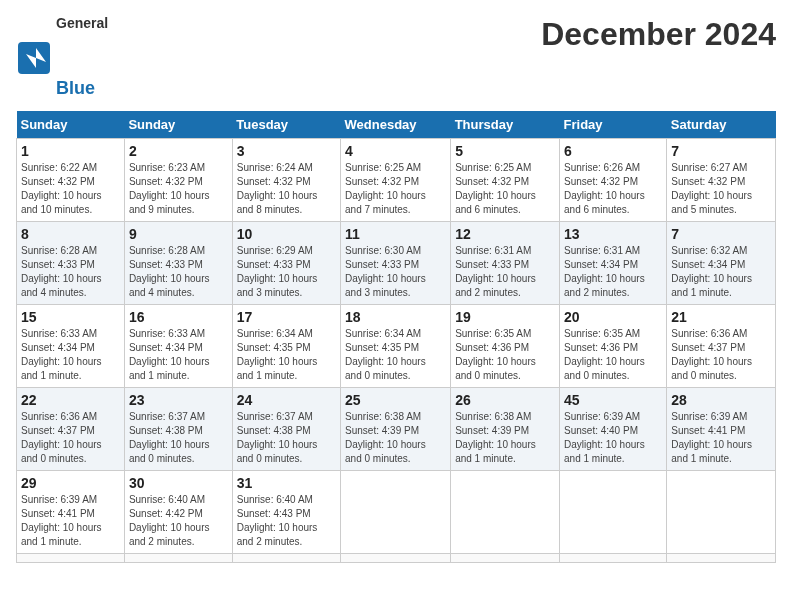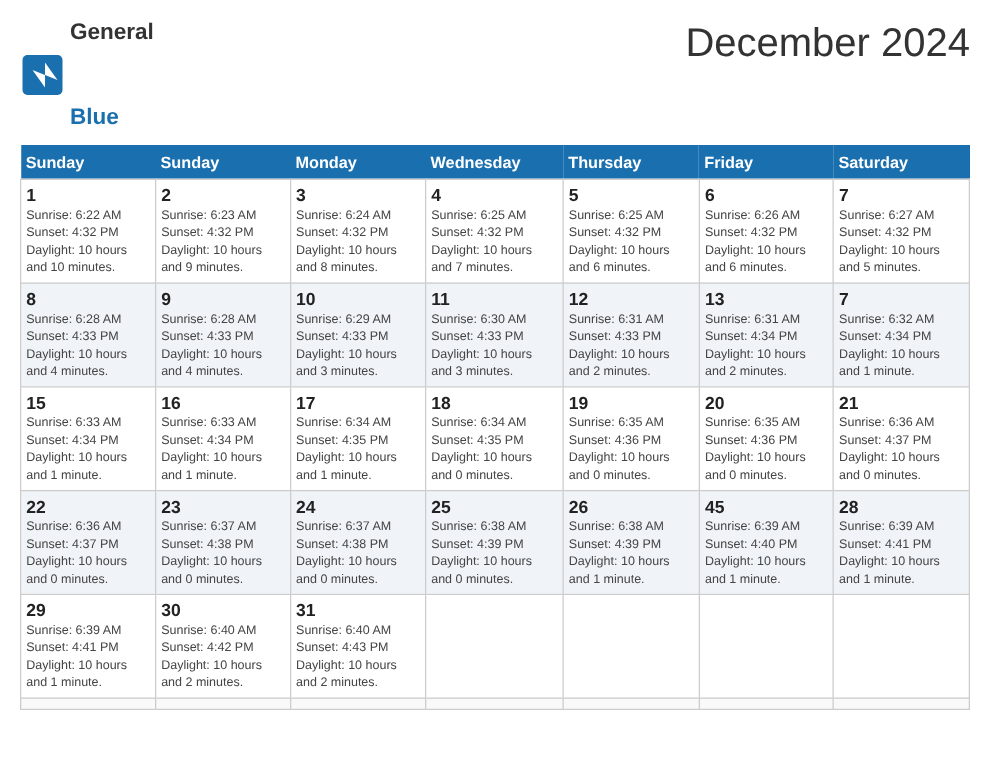--- a/index.html
+++ b/index.html
@@ -19,41 +19,41 @@
     .logo {
       display: flex;
       align-items: center;
     }
     .logo-text {
       display: flex;
       flex-direction: column;
       line-height: 1.1;
     }
     .logo-general {
-      font-size: 18px;
+      font-size: 14px;
       font-weight: bold;
       color: #333;
     }
     .logo-blue {
       font-size: 18px;
       font-weight: bold;
       color: #1a6faf;
       margin-top: 48px;
     }
     .logo-icon {
       width: 36px;
       height: 36px;
       margin-right: 4px;
     }
     .title-block {
       text-align: right;
     }
     .month-title {
       font-size: 32px;
-      font-weight: normal;
+      font-weight: bold;
       color: #333;
     }
     .location {
       font-size: 16px;
       color: #555;
     }
     table {
       width: 100%;
       border-collapse: collapse;
       font-size: 11px;
@@ -112,21 +112,21 @@
   <div class="title-block">
     <div class="month-title">December 2024</div>
   </div>
 </div>
 
 <table>
   <thead>
     <tr>
       <th>Sunday</th>
       <th>Sunday</th>
-      <th>Monday</th>
+      <th>Tuesday</th>
       <th>Wednesday</th>
       <th>Thursday</th>
       <th>Friday</th>
       <th>Saturday</th>
     </tr>
   </thead>
   <tbody id="calendar-body">
   <tr>
         <td>
           <span class="day-num">1</span>

